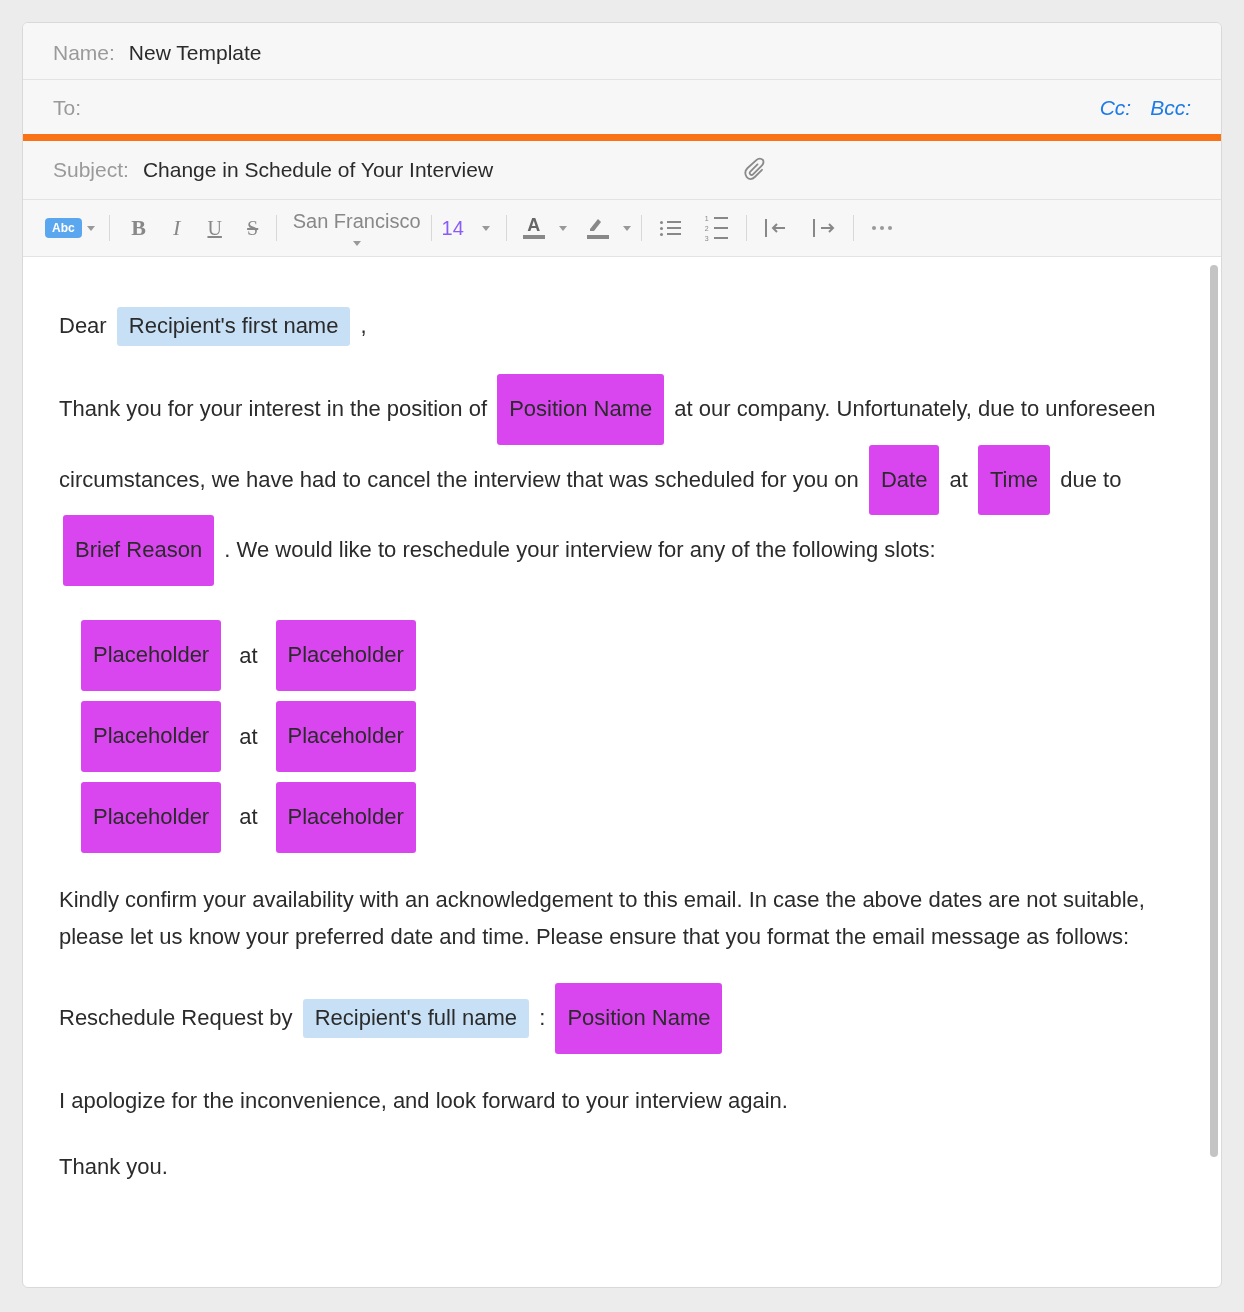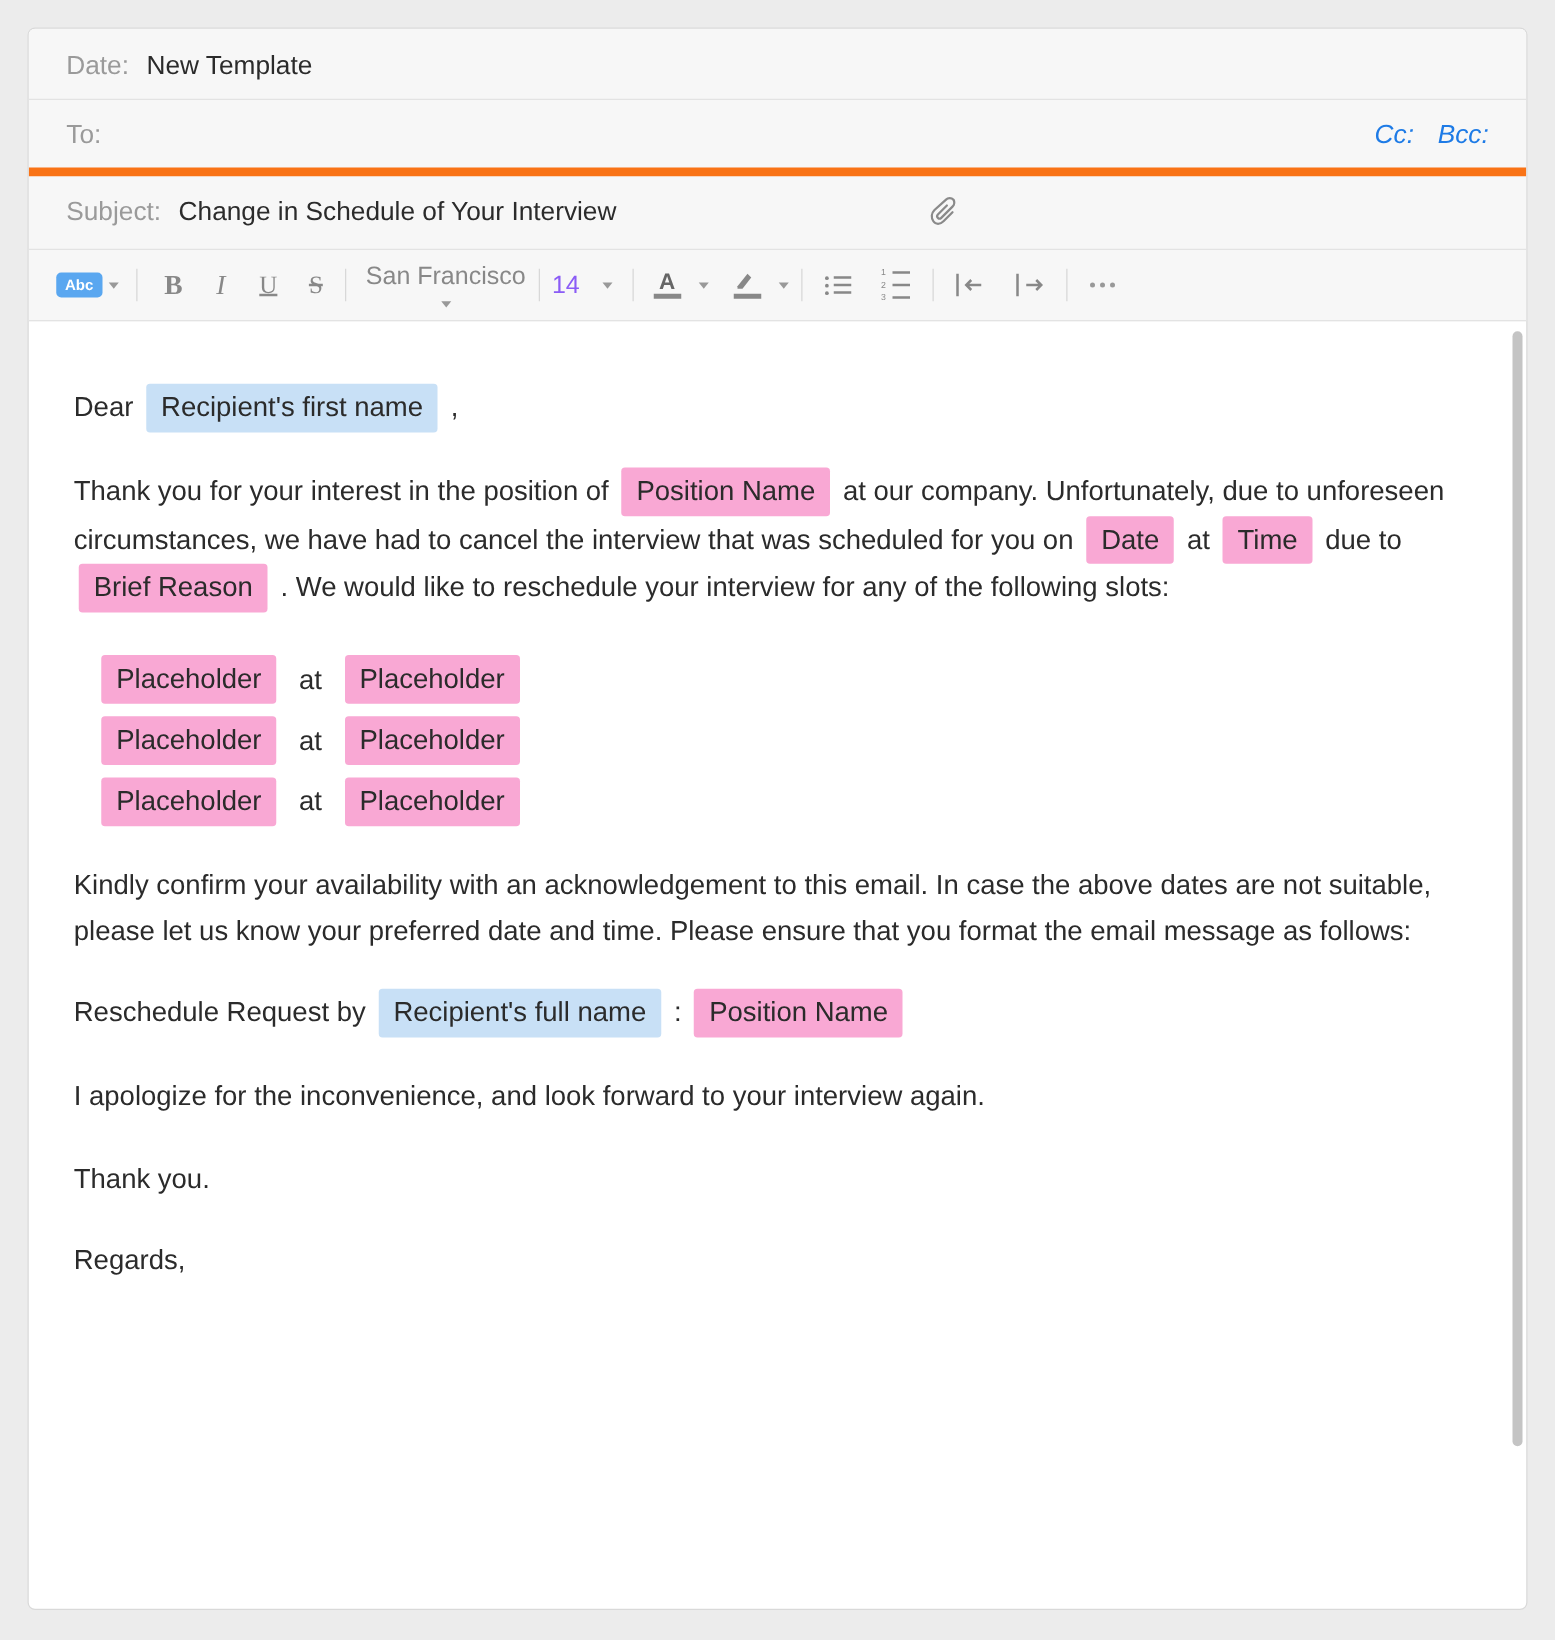--- a/index.html
+++ b/index.html
@@ -256,22 +256,22 @@
     }
     .ph-blue {
       background: #c8e0f6;
       padding: 4px 12px;
       border-radius: 3px;
       display: inline-block;
       margin: 0 4px;
       line-height: 1.4;
     }
     .ph-orange {
-      background: #f9a8d4;
-      padding: 4px 12px;
+      background: #d946ef;
+      padding: 20px 12px;
       border-radius: 3px;
       display: inline-block;
       margin: 0 4px;
       line-height: 1.4;
       text-align: center;
     }
     .slot-list {
       margin-left: 18px;
       margin-bottom: 28px;
       margin-top: 34px;
@@ -303,21 +303,21 @@
     }
     svg { display: block; }
   </style>
 </head>
 <body>
 
 <div class="window">
   <div class="header-section">
 
     <div class="header-row">
-      <span class="header-label">Date:</span>
+      <span class="header-label">Name:</span>
       <span class="header-value">New Template</span>
     </div>
 
     <div class="to-row">
       <span class="to-left">To:</span>
       <div class="to-right">
         <span class="link-blue">Cc:</span>
         <span class="link-blue">Bcc:</span>
       </div>
     </div>
@@ -472,20 +472,19 @@
         <span>Reschedule Request by</span>
         <span class="ph-blue">Recipient's full name</span>
         <span>:</span>
         <span class="ph-orange">Position Name</span>
       </p>
 
       <p>I apologize for the inconvenience, and look forward to your interview again.</p>
 
       <p>Thank you.</p>
 
-      <p style="margin-bottom:0;">Regards,</p>
     </div>
 
     <div class="scrollbar-track">
       <div class="scrollbar-thumb"></div>
     </div>
   </div>
 </div>
 
 </body></html>

